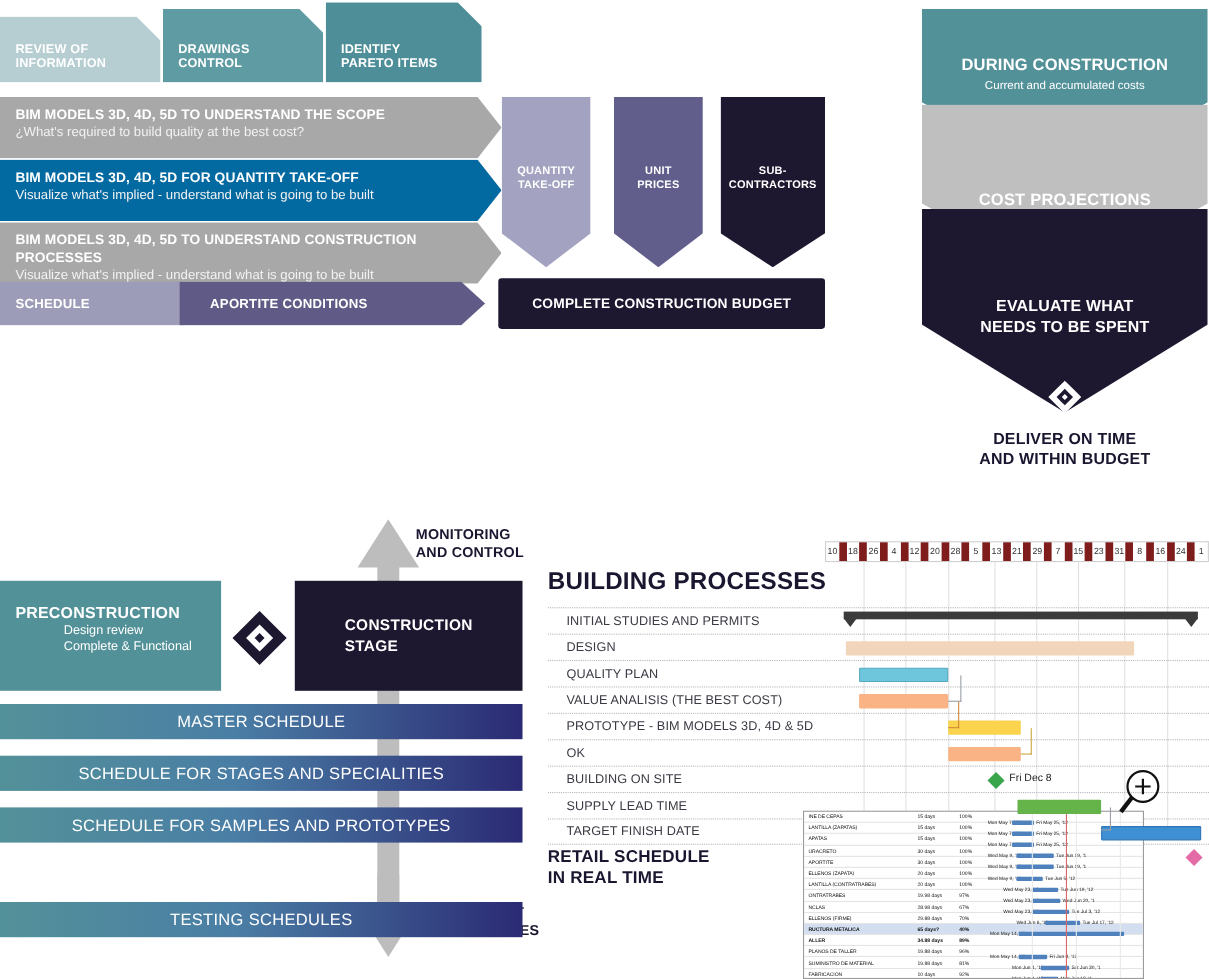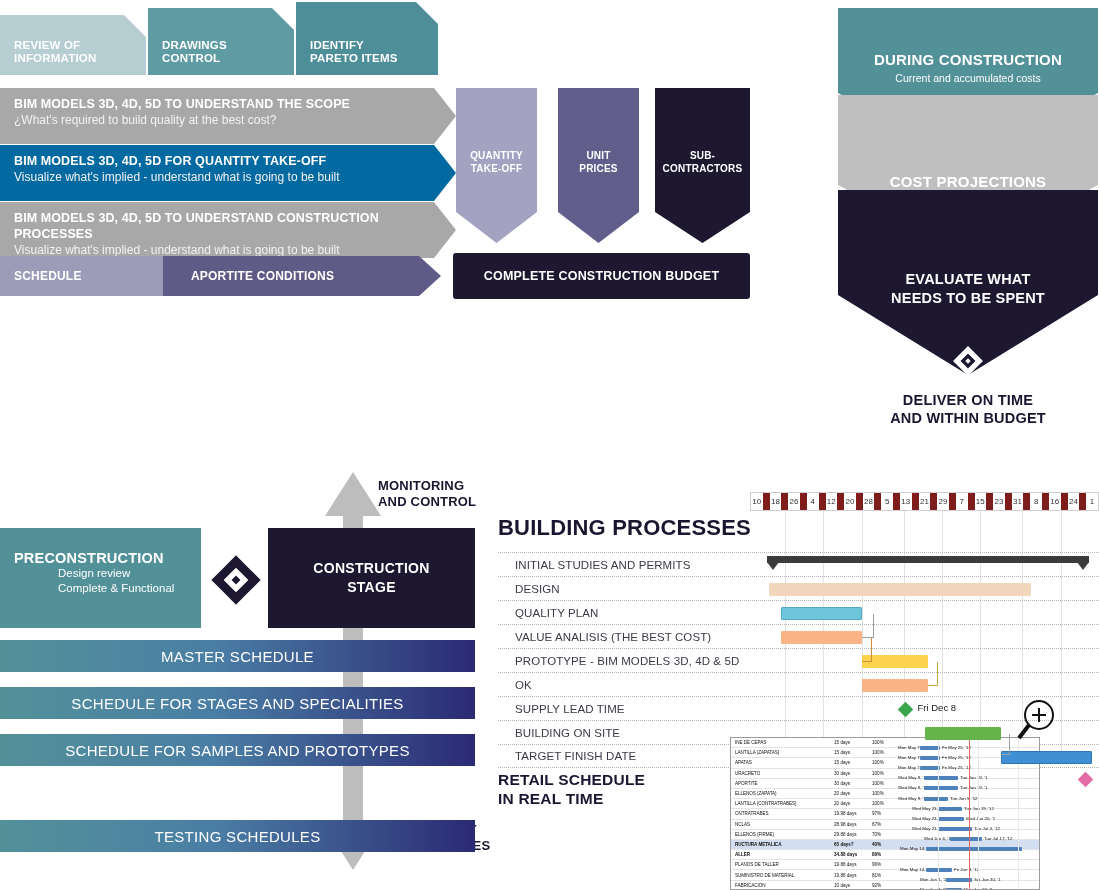--- a/index.html
+++ b/index.html
@@ -109,21 +109,21 @@
   .precon {
     position: absolute; left: 0; top: 528px; width: 201px; height: 100px;
     background: #539199; color: #fff; padding: 22px 0 0 14px;
   }
   .precon .ttl { font-size: 14.5px; font-weight: bold; letter-spacing: .2px; }
   .precon .ln  { font-size: 11.5px; line-height: 15px; padding-left: 44px; }
 
   .constage {
     position: absolute; left: 268px; top: 528px; width: 207px; height: 100px;
     background: #1d1730; color: #fff;
-    display: flex; align-items: center; justify-content: center; text-align: center;
+    display: flex; align-items: center; justify-content: center; text-align: left;
     font-size: 14px; font-weight: bold; line-height: 19px; letter-spacing: .3px;
   }
 
   .sbar {
     position: absolute; left: 0; width: 475px; height: 32px;
     background: linear-gradient(to right, #539199 0%, #4a7ea5 45%, #2b2a74 100%);
     color: #fff; display: flex; align-items: center; justify-content: center;
     font-size: 15px; letter-spacing: .3px;
   }
   .sb1 { top: 640px; }
@@ -425,24 +425,24 @@
     <div class="g-row">
       <span class="name">VALUE ANALISIS (THE BEST COST)</span>
     </div>
     <div class="g-row">
       <span class="name">PROTOTYPE - BIM MODELS 3D, 4D &amp; 5D</span>
     </div>
     <div class="g-row">
       <span class="name">OK</span>
     </div>
     <div class="g-row">
+      <span class="name">BUILDING ON SITE</span>
+    </div>
+    <div class="g-row">
       <span class="name">SUPPLY LEAD TIME</span>
-    </div>
-    <div class="g-row">
-      <span class="name">BUILDING ON SITE</span>
     </div>
     <div class="g-row">
       <span class="name">TARGET FINISH DATE</span>
     </div>
   </div>
 
   <div class="retail-title">
     <div>RETAIL SCHEDULE</div>
     <div>IN REAL TIME</div>
   </div>

